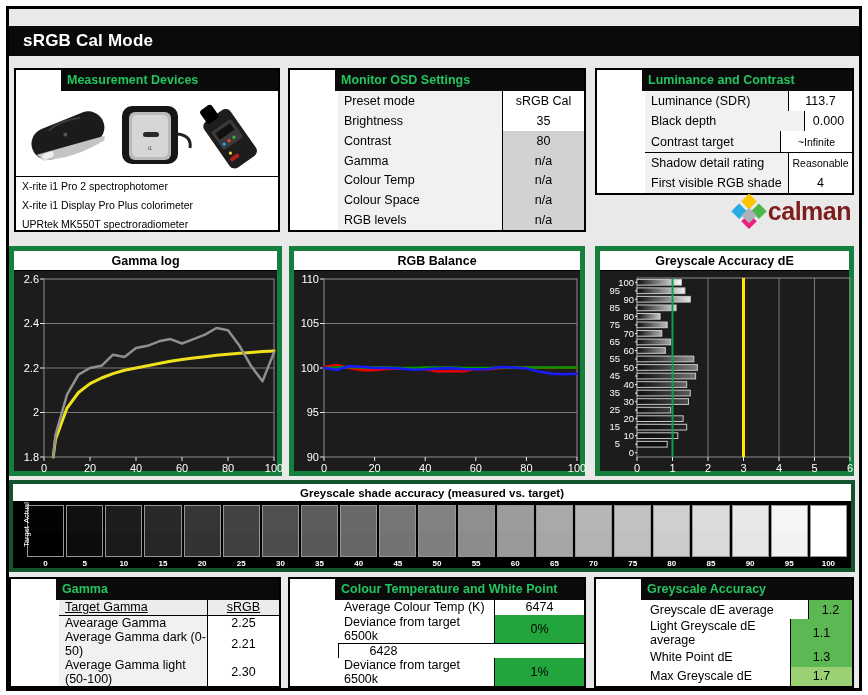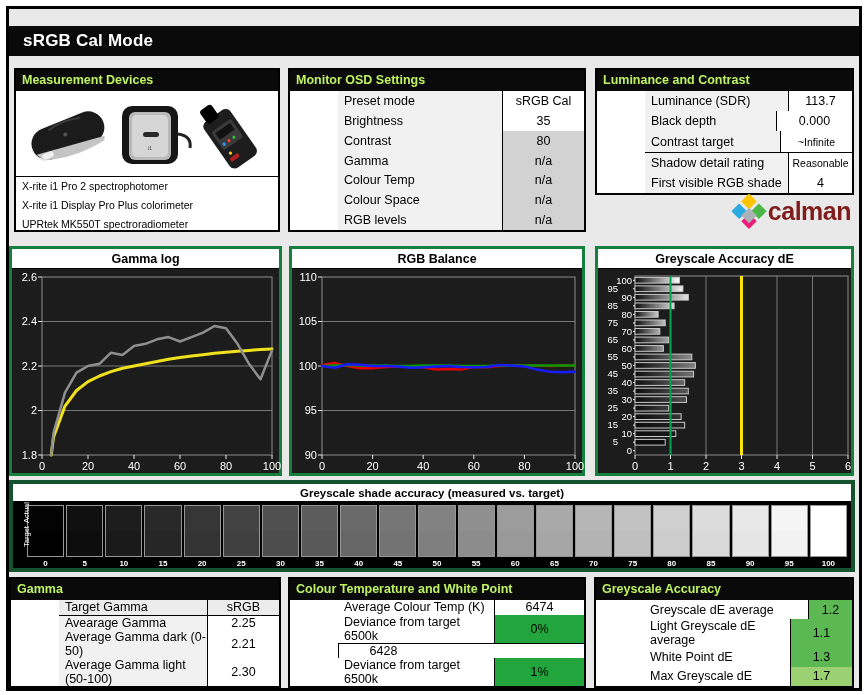--- a/index.html
+++ b/index.html
@@ -2,42 +2,42 @@
 <html><head>
 <meta charset="utf-8">
 <style>
   * { margin:0; padding:0; box-sizing:border-box; }
   html,body { width:868px; height:695px; background:#ffffff; font-family:"Liberation Sans", sans-serif; }
   body { position:relative; overflow:hidden; }
   .frame { position:absolute; left:6px; top:6px; width:856px; height:685px; border:3px solid #000; background:#e9e9e9; }
   .titlebar { position:absolute; left:0; top:17px; width:850px; height:30px; background:#0a0a0a; color:#fff;
               font-size:17px; font-weight:bold; line-height:30px; padding-left:14px; letter-spacing:.2px; }
   .panel { position:absolute; background:#fff; border:2px solid #000; }
-  .phead { background:#0a0a0a; color:#bef264; font-size:12.5px; font-weight:bold; height:21px; line-height:21px; padding-left:6px; }
+  .phead { background:#0a0a0a; color:#22c55e; font-size:12.5px; font-weight:bold; height:21px; line-height:21px; padding-left:6px;margin-left:45px; }
   
   .kvrows { display:flex; flex-direction:column; height:calc(100% - 21px);padding-left:48px; }
   .kvrow { flex:1; display:flex; align-items:center; font-size:12.5px; color:#000; }
   .kvrow.divider { border-top:1px solid #000; }
   .kvlabel { flex:1; padding-left:6px; height:100%; display:flex; align-items:center; background:#f1f1f1; }
   .kvvalue { height:100%; display:flex; align-items:center; justify-content:center; border-left:1px solid #000; background:#fff; }
   .kvvalue.small { font-size:10.5px; }
-  .bg-white { background:#fff; } .bg-grey { background:#d2d2d2; } .bg-rowgrey { background:#ececec; }
+  .bg-white { background:#fff; } .bg-grey { background:#d2d2d2; } .bg-rowgrey { background:#ececec;text-decoration:underline; }
   .bg-green { background:#22a53c; } .bg-green2 { background:#5bb853; } .bg-lightgreen { background:#9bd173; }
   
   .devimg { height:86px; background:#fff; border-bottom:1px solid #000; display:flex; align-items:center; justify-content:center; }
   .devlist { list-style:none; }
   .devlist li { height:19px; line-height:19px; font-size:10.5px; padding-left:6px; color:#000; }
   
   .logo { position:absolute; right:8px; top:188px; display:flex; align-items:center; gap:6px; }
   .logo-diamond { width:26px; height:26px; transform:rotate(45deg); display:grid; grid-template-columns:11px 11px; grid-template-rows:11px 11px; gap:3px; position:relative; }
   .logo-diamond div { width:11px; height:11px; }
   .logo-center { position:absolute; left:10px; top:10px; width:5px; height:5px; }
   .logo-text { font-size:25px; font-weight:bold; color:#7f1d1d; letter-spacing:-0.5px; }
   
-  .chart-panel { position:absolute; background:#1c1c1c; border:3px solid #15803d; }
+  .chart-panel { position:absolute; background:#1c1c1c; border:5px solid #15803d; }
   .chart-title { background:#fff; border-bottom:1px solid #000; height:20px; line-height:20px; text-align:center; font-size:12.5px; font-weight:bold; color:#000; }
   .chart-svg { display:block; }
   
   .strip { position:absolute; left:0; top:471px; width:846px; height:92px; border:4px solid #14532d; background:#000; }
   .strip-title { background:#fff; border-bottom:1px solid #000; height:18px; line-height:18px; text-align:center; font-weight:bold; font-size:11.5px; color:#000; }
   .strip-body { position:relative; height:72px; display:flex; padding:3px 4px 0 14px; gap:2px; }
   .strip-side { position:absolute; left:0; top:0; width:14px; height:56px; }
   .strip-side span { position:absolute; left:1px; color:#fff; font-size:7.5px; transform:rotate(-90deg); transform-origin:center; white-space:nowrap; width:24px; text-align:center; }
   .swatch-cell { flex:1; display:flex; flex-direction:column; }
   .swatch { height:52px; border:1px solid #969696; display:flex; flex-direction:column; }
@@ -129,21 +129,21 @@
 
   <div class="panel" style="left:586px; top:59px; width:259px; height:127px;">
     <div class="phead">Luminance and Contrast</div>
     <div class="kvrows" id="lum-rows">
         <div class="kvrow">
           <div class="kvlabel">Luminance (SDR)</div>
           <div class="kvvalue bg-white" style="width: 64px;">113.7</div>
         </div>
         <div class="kvrow">
           <div class="kvlabel">Black depth</div>
-          <div class="kvvalue bg-white" style="width: 76px;">0.000</div>
+          <div class="kvvalue bg-white" style="width: 48px;">0.000</div>
         </div>
         <div class="kvrow">
           <div class="kvlabel">Contrast target</div>
           <div class="kvvalue bg-white small" style="width: 72px;">~Infinite</div>
         </div>
         <div class="kvrow divider">
           <div class="kvlabel">Shadow detail rating</div>
           <div class="kvvalue bg-white small" style="width: 64px;">Reasonable</div>
         </div>
         <div class="kvrow">

